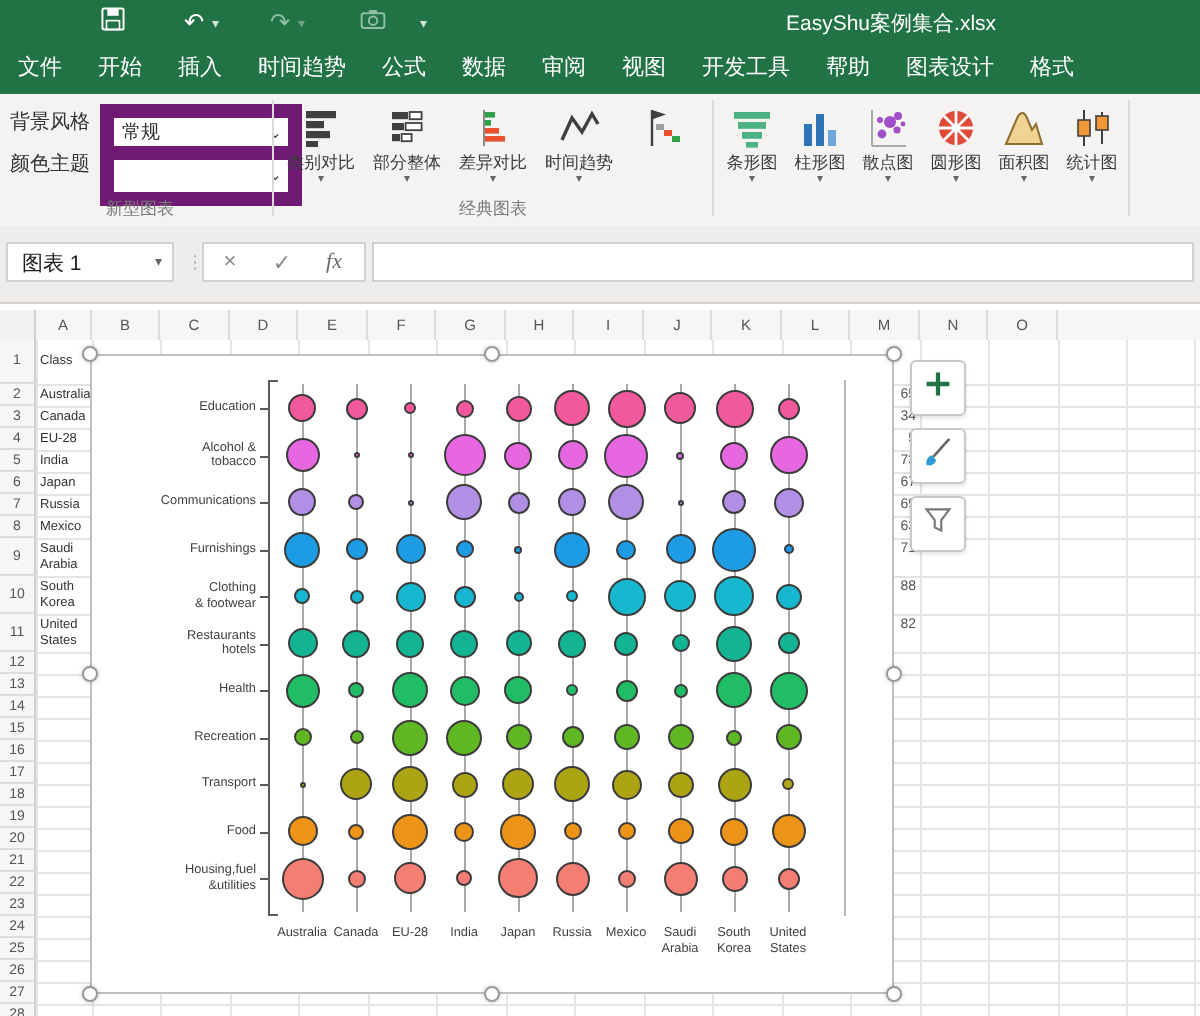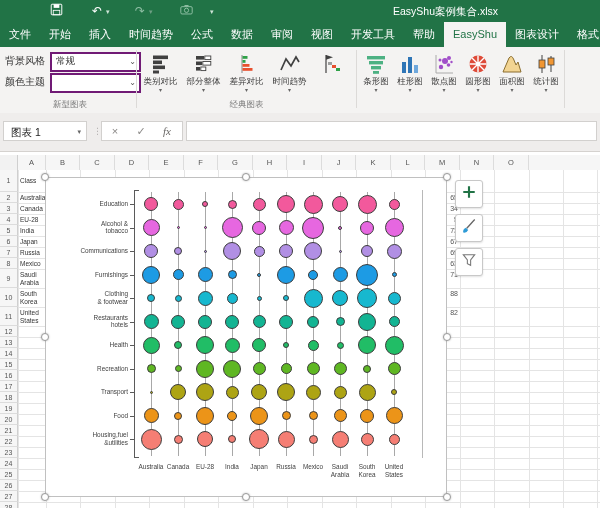--- a/index.html
+++ b/index.html
@@ -16,21 +16,21 @@
   
   .tabrow{left:0;top:22px;width:600px;height:25px;background:#217346;display:flex;align-items:stretch;}
   .tab{color:#fff;font-size:11px;line-height:25px;padding:0 9px;white-space:nowrap;cursor:default;}
   .tab.active{background:#f4f3f2;color:#217346;}
 
   
   .ribbon{left:0;top:47px;width:600px;height:66px;background:#f4f3f2;border-bottom:1px solid #d8d6d4;}
   .group-sep{top:3px;width:1px;height:58px;background:#dcdad8;}
   .group-title{font-size:8.5px;color:#7a7a7a;text-align:center;top:52px;}
   .theme-label{font-size:10px;color:#333;left:5px;}
-  .theme-select{height:15px;background:#fff;border:2px solid #701a75;font-size:9.5px;color:#333;padding:1px 3px 0 4px;}
+  .theme-select{height:15px;background:#fff;border:7px solid #701a75;font-size:9.5px;color:#333;padding:1px 3px 0 4px;}
   .theme-select .chev{float:right;color:#555;font-size:8px;line-height:13px;}
   .ribbon-btn{display:flex;flex-direction:column;align-items:center;width:44px;cursor:default;}
   .ribbon-btn .ic{height:24px;display:flex;align-items:center;justify-content:center;}
   .ribbon-btn .lbl{font-size:8.5px;color:#3b3b3b;white-space:nowrap;line-height:11px;}
   .ribbon-btn .caret{font-size:6px;color:#666;line-height:7px;}
   .pos-btn{display:flex;flex-direction:column;align-items:center;width:34px;}
   .pos-btn .lbl{font-size:8.5px;color:#3b3b3b;line-height:10px;}
 
   
   .fbar{left:0;top:113px;width:600px;height:38px;background:#efedec;border-bottom:1px solid #d5d2cf;}
@@ -93,21 +93,20 @@
       <span class="tab">文件</span>
       <span class="tab">开始</span>
       <span class="tab">插入</span>
       <span class="tab">时间趋势</span>
       <span class="tab">公式</span>
       <span class="tab">数据</span>
       <span class="tab">审阅</span>
       <span class="tab">视图</span>
       <span class="tab">开发工具</span>
       <span class="tab">帮助</span>
-      <span class="tab active">EasyShu</span>
       <span class="tab">图表设计</span>
       <span class="tab">格式</span>
     </div>
 
   <div class="abs ribbon">
 
     <span class="abs theme-label" style="top:7px;">背景风格</span>
     <div class="abs theme-select" style="left:50px;top:5px;width:80px;"><span>常规</span><span class="chev">⌄</span></div>
     <span class="abs theme-label" style="top:28px;">颜色主题</span>
     <div class="abs theme-select" style="left:50px;top:26px;width:80px;"><span></span><span class="chev">⌄</span></div>

